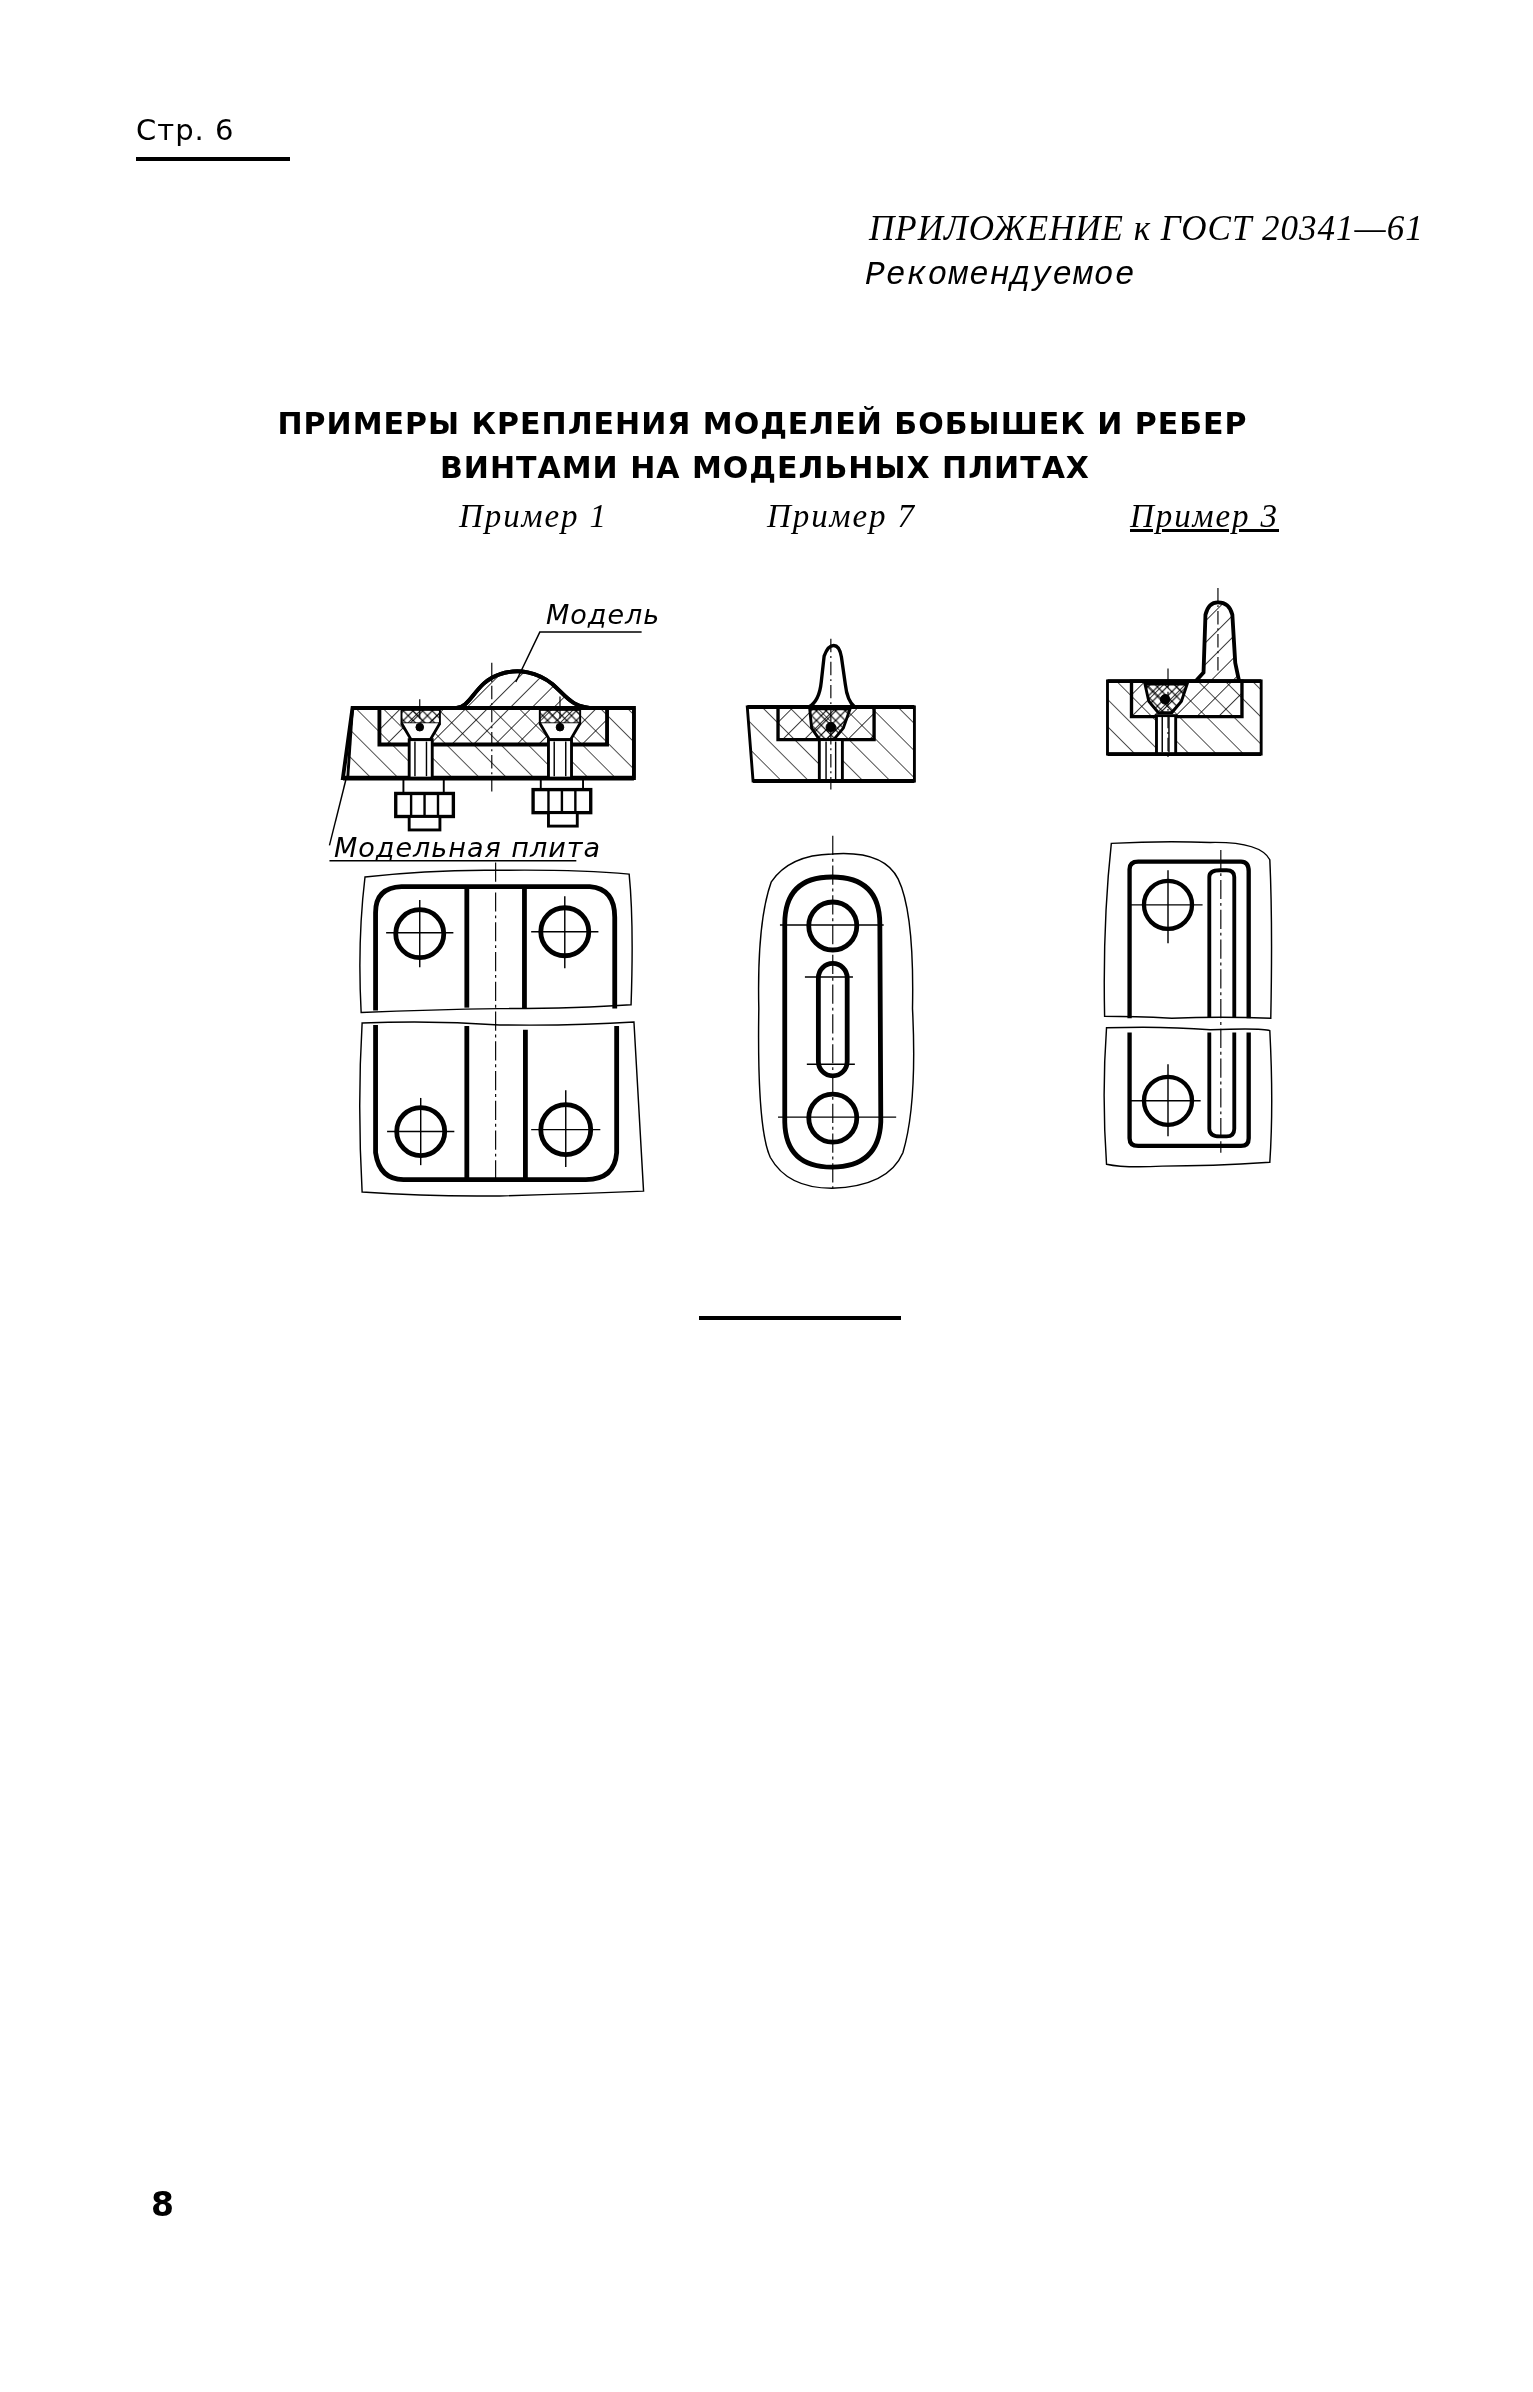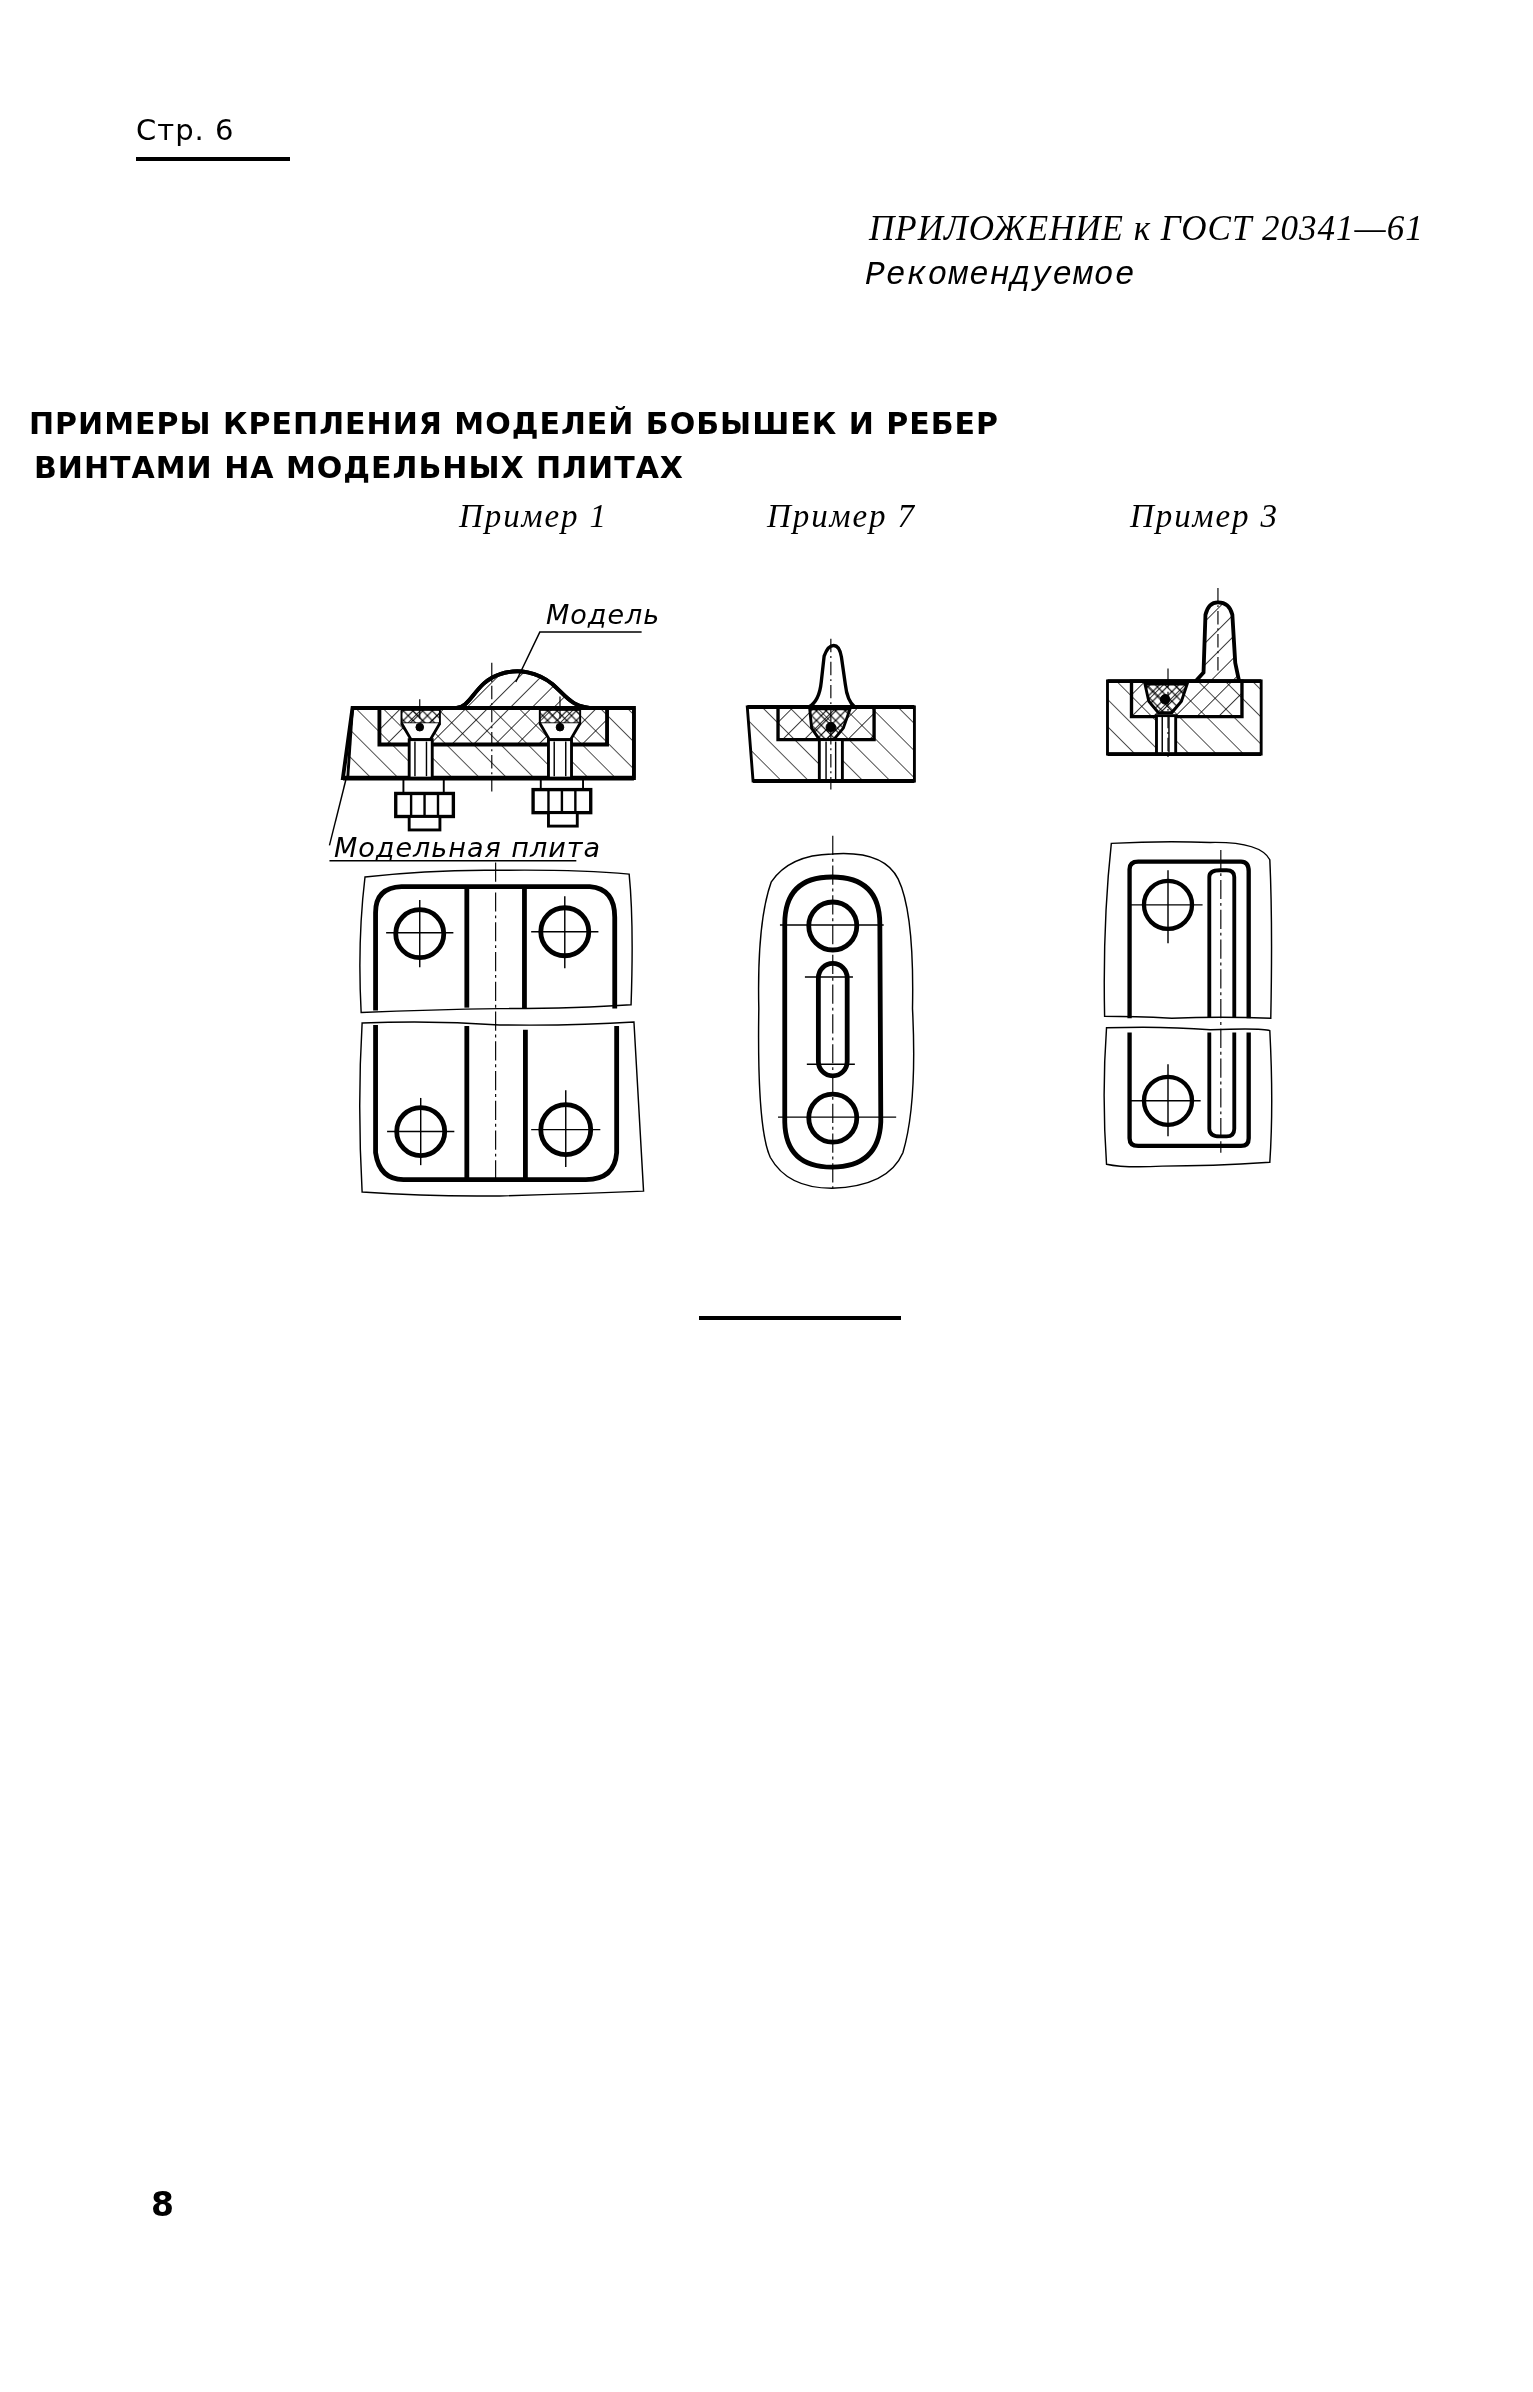--- a/index.html
+++ b/index.html
@@ -2,25 +2,25 @@
 <html><head>
   <meta charset="utf-8">
   <style>
     html, body { margin: 0; padding: 0; background: #ffffff; }
     body { width: 1533px; height: 2392px; position: relative; overflow: hidden; color: #000; }
     .abs { position: absolute; }
     .page-header { left: 136px; top: 113px; font-family: "DejaVu Sans", sans-serif; font-size: 29px; letter-spacing: 1px; }
     .header-rule { left: 136px; top: 157px; width: 154px; height: 3.8px; background: #000; }
     .annex { left: 869px; top: 209px; font-family: "Liberation Serif", serif; font-style: italic; font-size: 35px; letter-spacing: 1px; white-space: nowrap; }
     .annex-sub { left: 865px; top: 257px; font-family: Liberation Mono, monospace; font-style: italic; font-size: 33px; letter-spacing: 1px; }
-    .title { left: 0; width: 1496px; font-family: "DejaVu Sans", sans-serif; font-weight: bold; font-size: 30px; line-height: 44px; letter-spacing: 1px; }
+    .title { left: 0; width: 1496px; text-align: center; font-family: "DejaVu Sans", sans-serif; font-weight: bold; font-size: 30px; line-height: 44px; letter-spacing: 1px; }
     .title1 { top: 402px; padding-left: 29px; box-sizing: border-box; }
     .title2 { top: 446px; padding-left: 34px; box-sizing: border-box; }
     .ex { font-family: "Liberation Serif", serif; font-style: italic; font-size: 33px; letter-spacing: 1.9px; white-space: nowrap; top: 498px; }
-    .ex1 { left: 459px; text-align: right; } .ex2 { left: 767px; } .ex3 { left: 1130px; }
+    .ex1 { left: 459px; text-align: right; } .ex2 { left: 767px; } .ex3 { left: 1130px; text-decoration: underline; }
     .drawing { left: 0; top: 0; }
     .callout { font-family: "DejaVu Sans", sans-serif; font-style: italic; font-size: 27px; white-space: nowrap; letter-spacing: 1px; }
     .end-rule { left: 699px; top: 1316px; width: 202px; height: 3.8px; background: #000; }
     .page-num { left: 151px; top: 2185px; font-family: "DejaVu Sans", sans-serif; font-weight: bold; font-size: 33px; }
   </style>
 </head>
 <body>
 
 <div class="abs page-header">Стр. 6</div>
 <div class="abs header-rule"></div>

